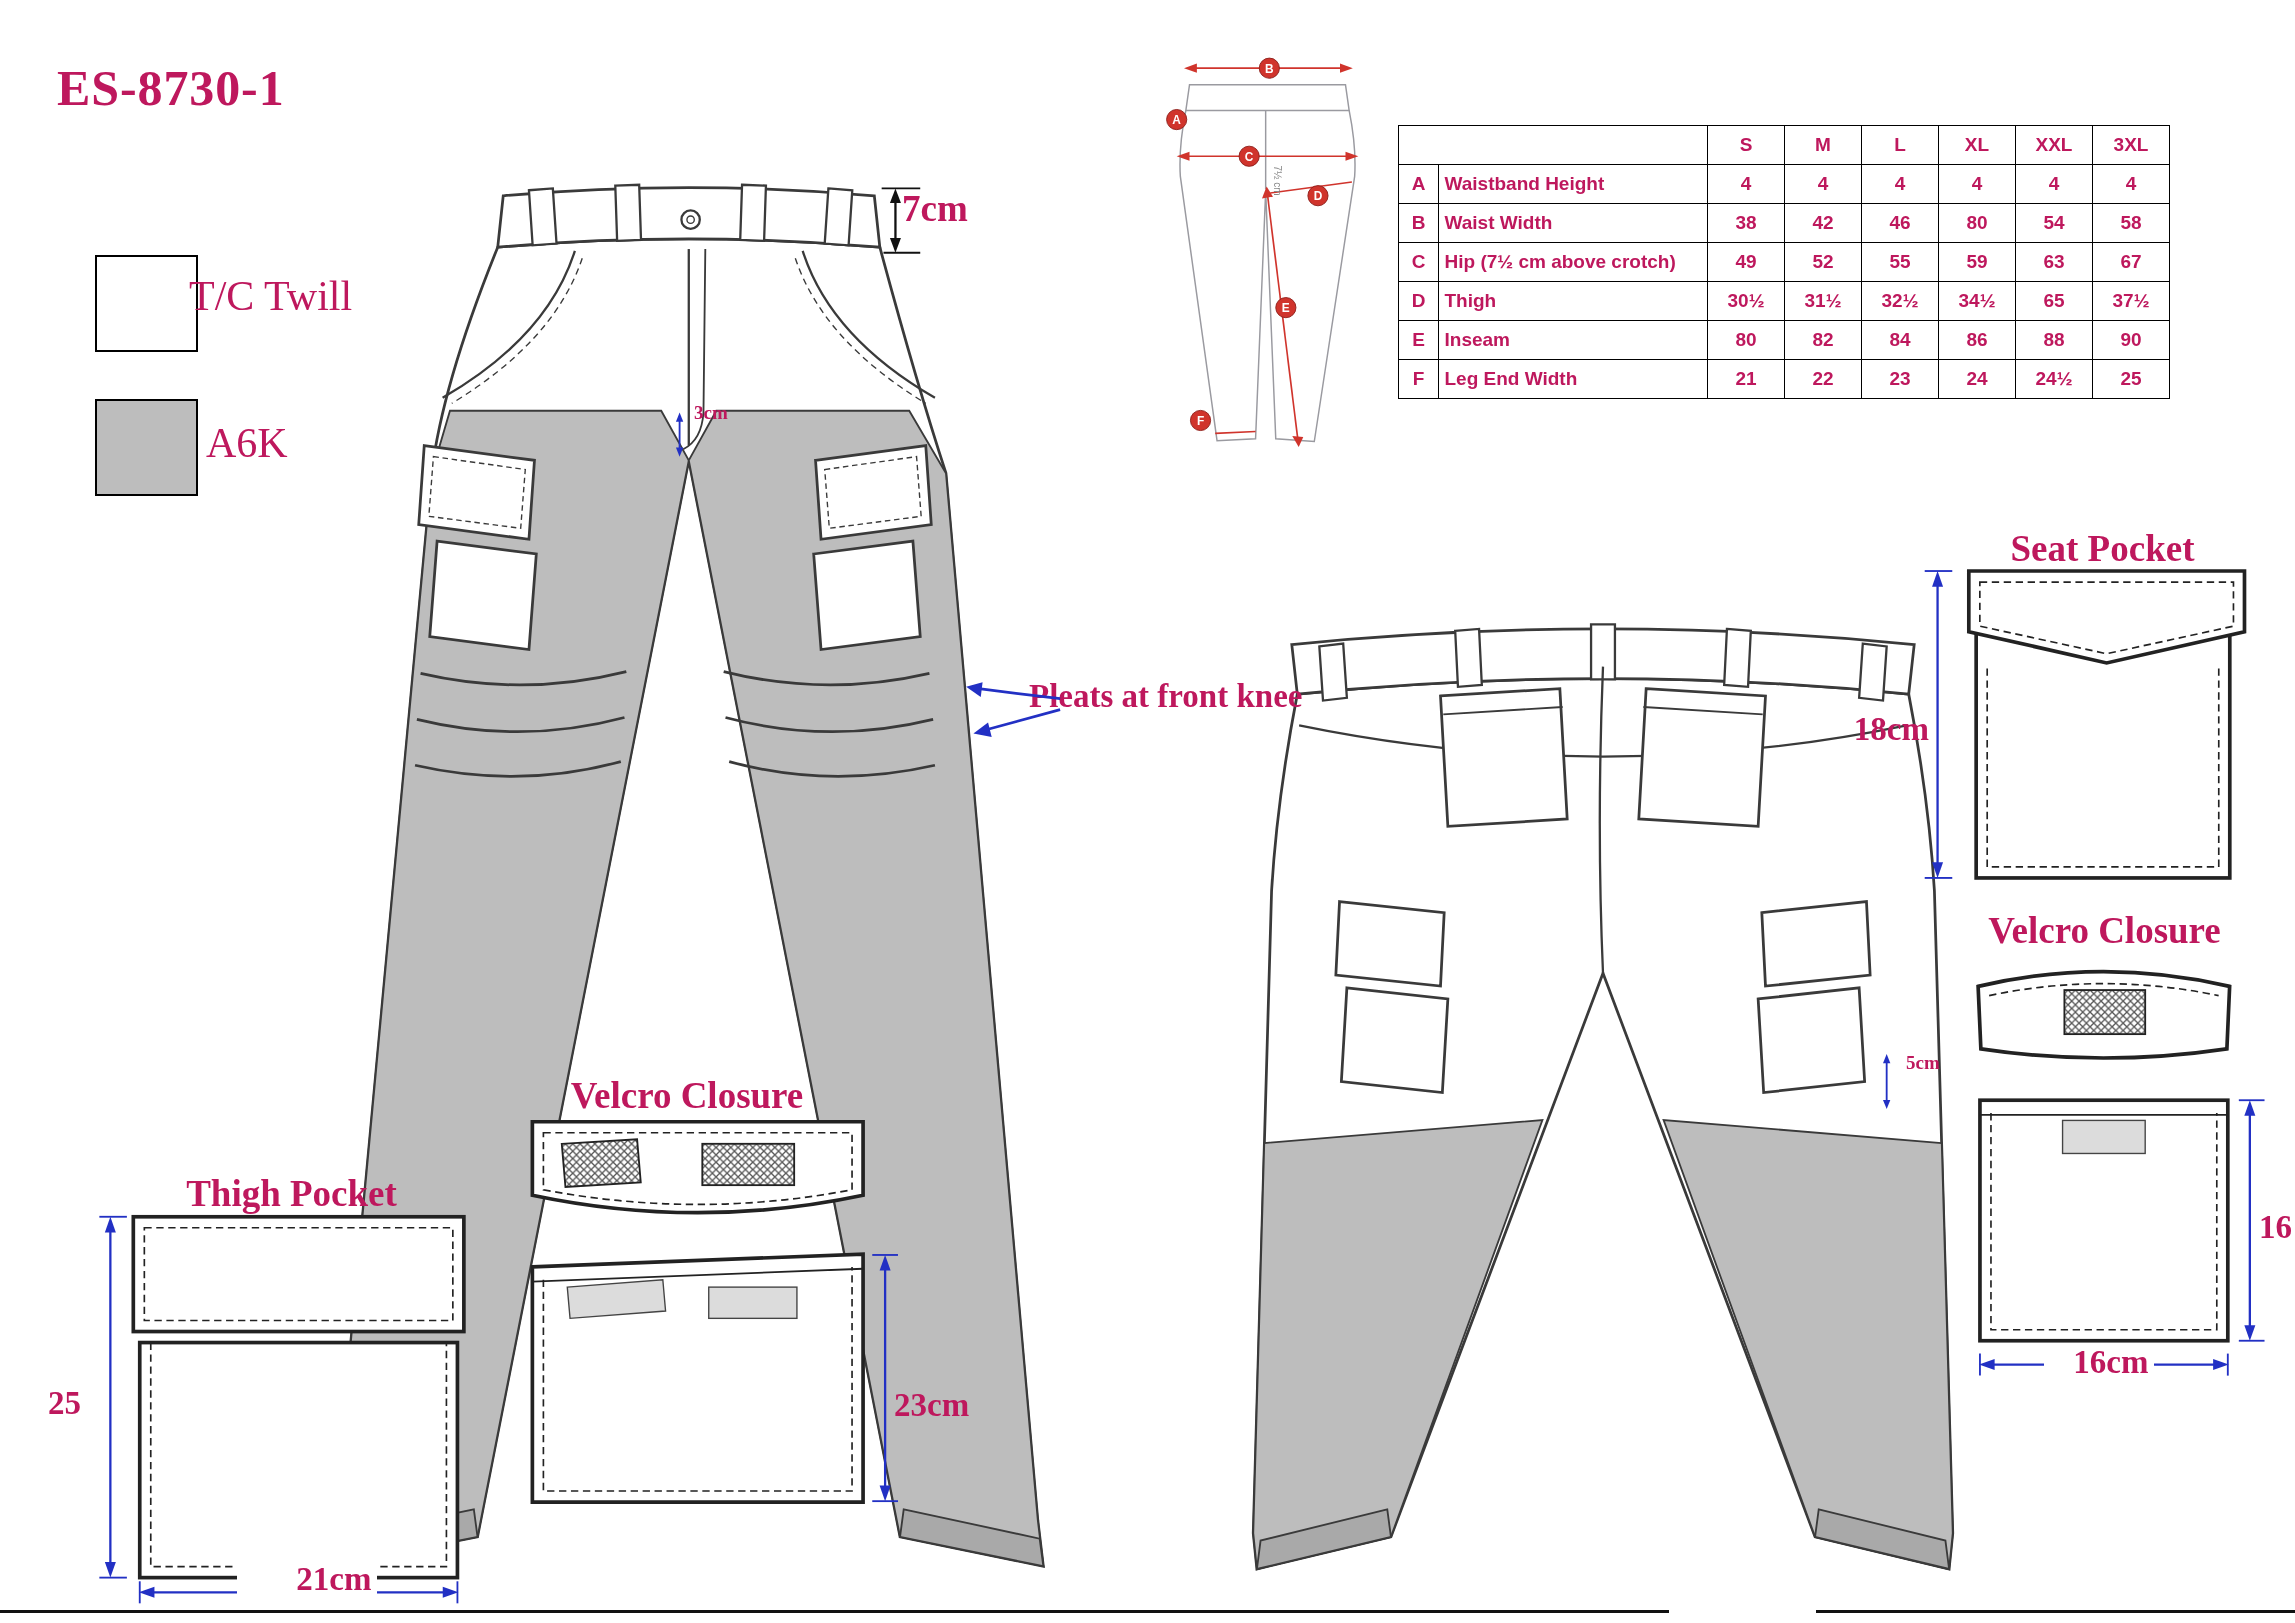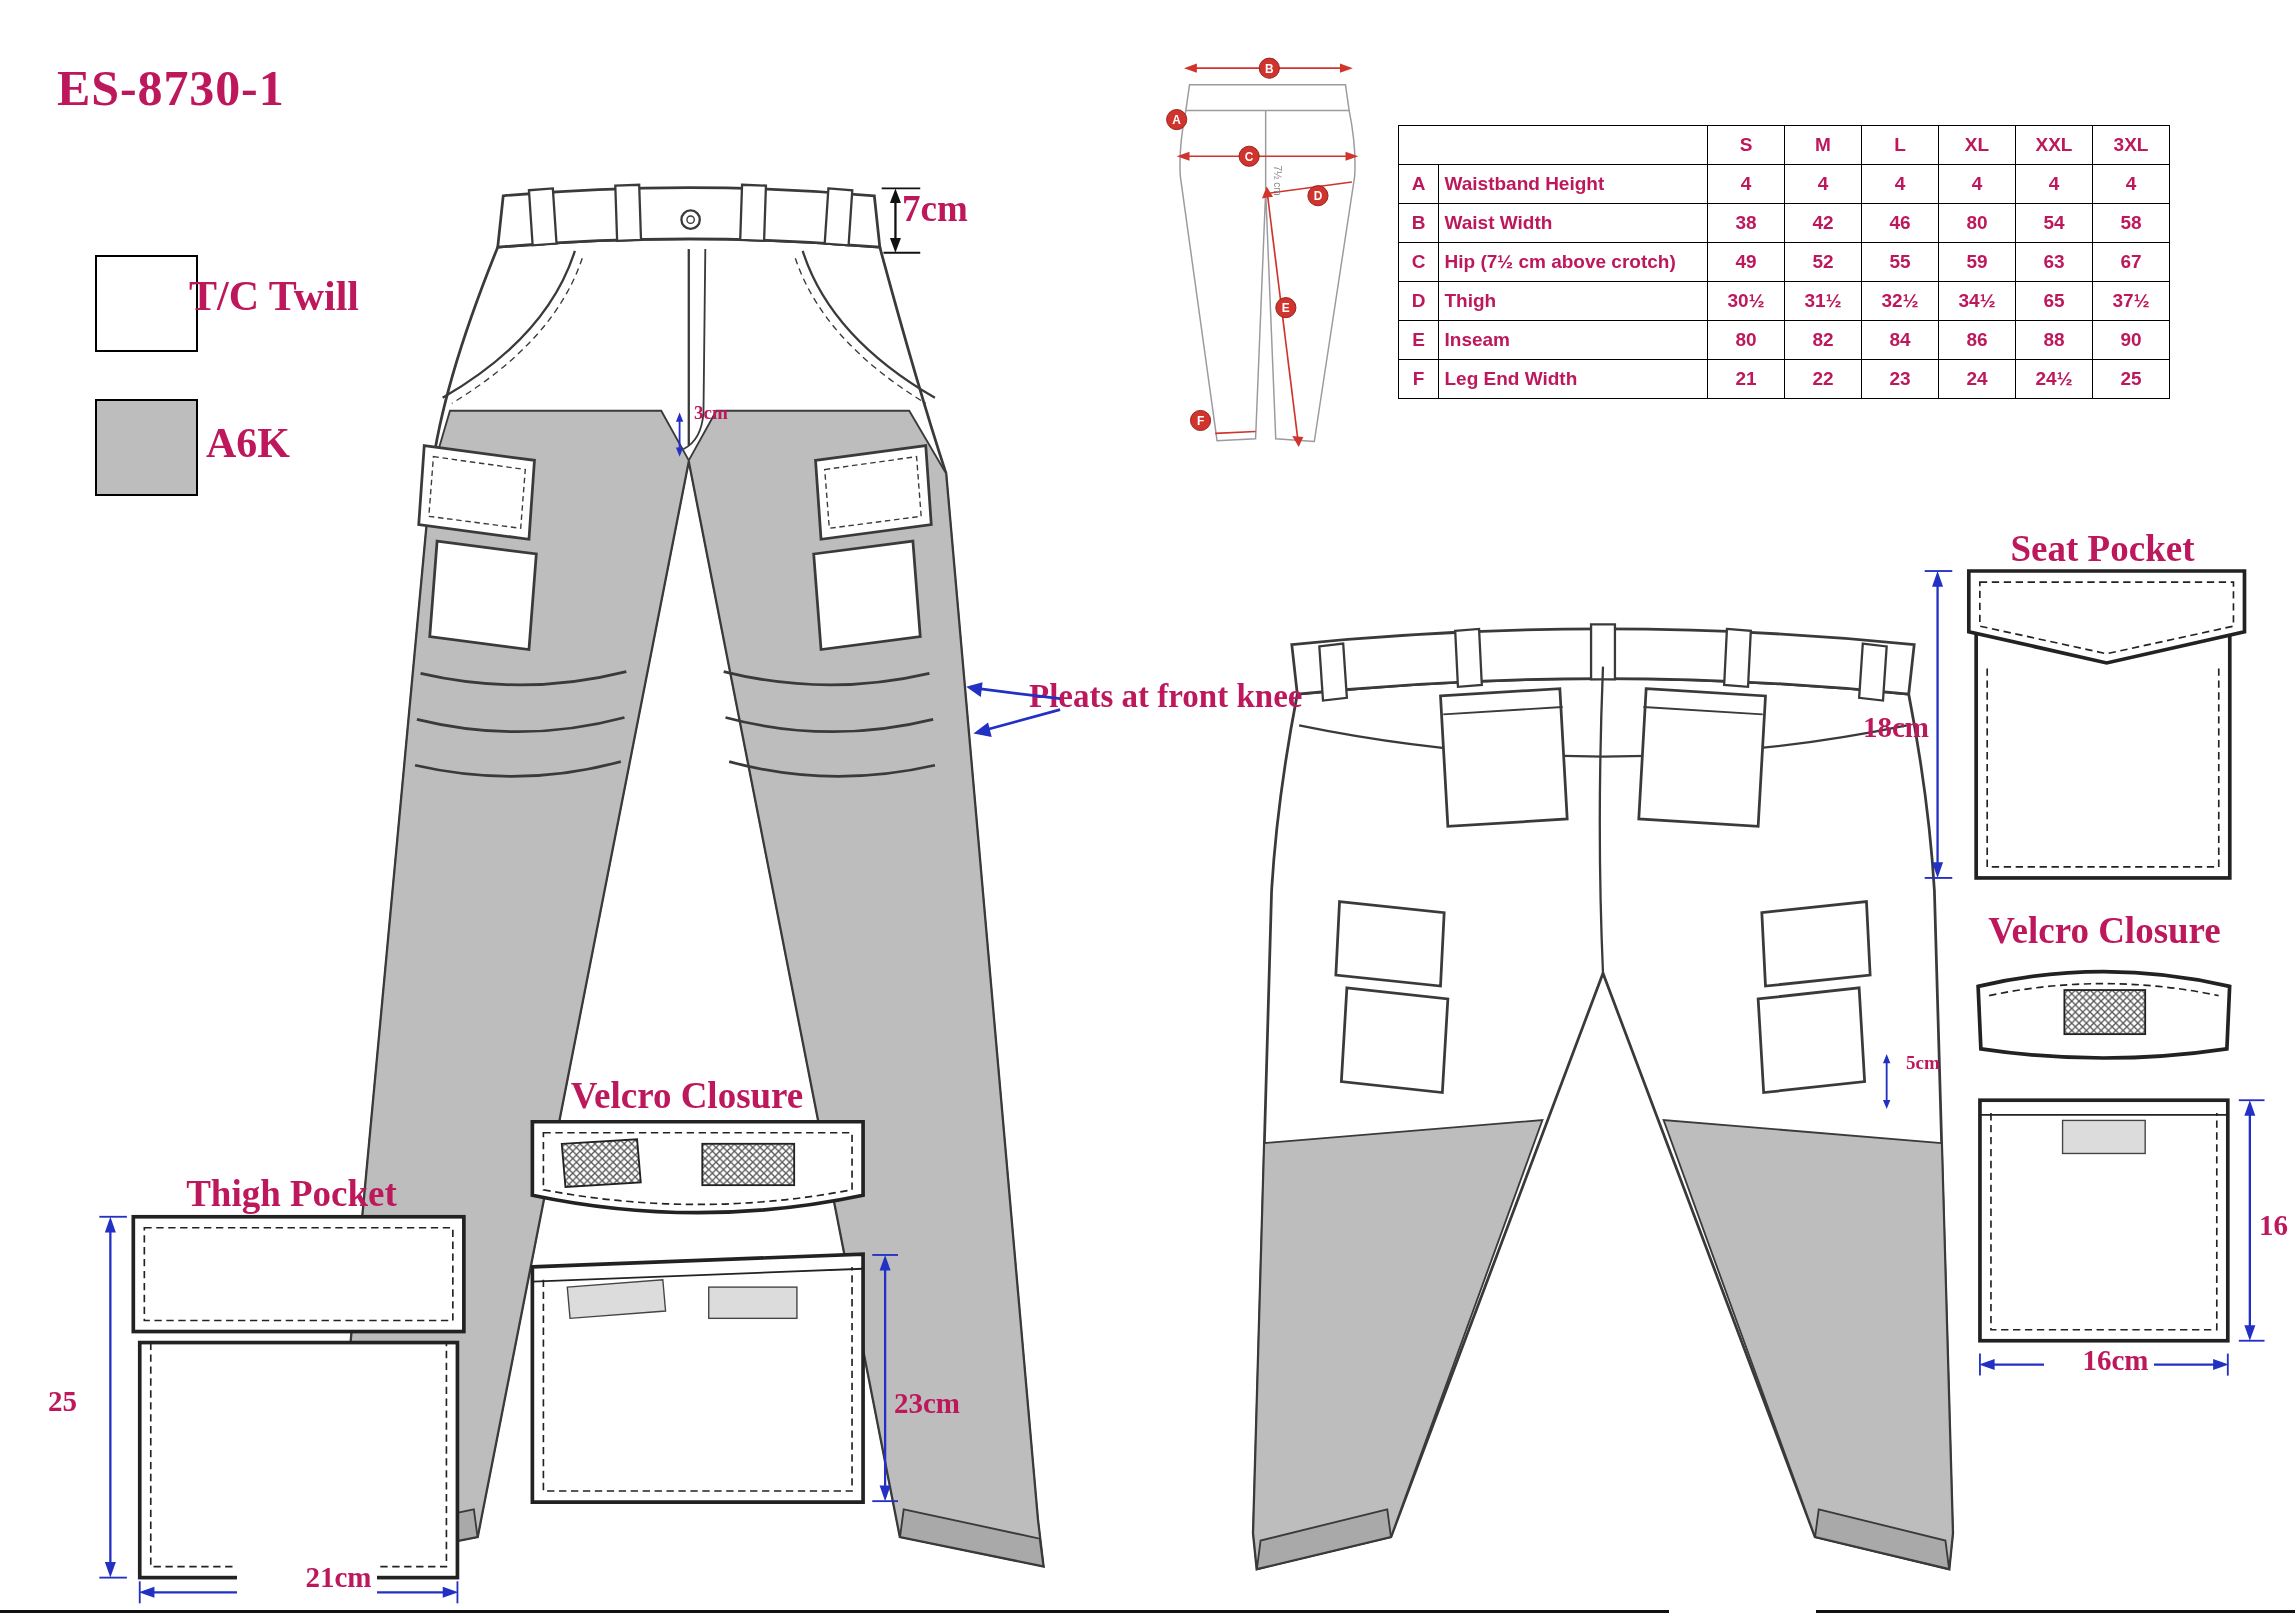--- a/index.html
+++ b/index.html
@@ -1,23 +1,23 @@
 <!DOCTYPE html>
 <html style="font-size:14.7px"><head>
 <meta charset="utf-8">
 <style>
   html,body { margin:0; padding:0; background:#fff; }
   .page { position:relative; width:2296px; height:1624px; background:#ffffff; overflow:hidden;
           font-family:"Liberation Serif", serif; color:#be185d; }
   .abs { position:absolute; }
   .title { font-size:50px; font-weight:bold; letter-spacing:0.9px; }
-  .legend-label { font-size:42px; font-weight:bold; }
+  .legend-label { font-size:42px; font-weight:normal; }
   .swatch { width:103px; height:97px; border:2.8px solid #000; box-sizing:border-box; }
   .section-title { font-size:37px; font-weight:bold; text-align:center; white-space:nowrap; }
-  .dim-label { font-size:29px; font-weight:bold; white-space:nowrap; }
+  .dim-label { font-size:33px; font-weight:bold; white-space:nowrap; }
   .dim-label.small { font-size:19px;font-family:Liberation Serif, serif; }
   .dim-label.onland { background:#fff; padding:0 5.5px; text-align:right; }
   .note-label { font-size:33px; font-weight:bold; white-space:nowrap; }
   .rule { height:2.8px; background:#111; }
   table.size-table { border-collapse:collapse; background:#fff; }
   .size-table th, .size-table td { border:1.8px solid #000; height:39px; box-sizing:border-box;
       font-family:"Liberation Sans", sans-serif; font-weight:bold; font-size:19px;
       text-align:center; padding:0 5.5px; }
   .size-table th.blank { min-width:309px; }
   .size-table td.code { width:40px; min-width:40px; }

